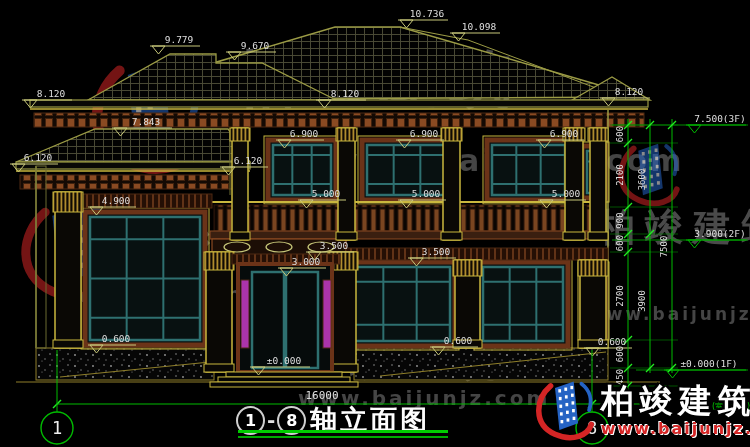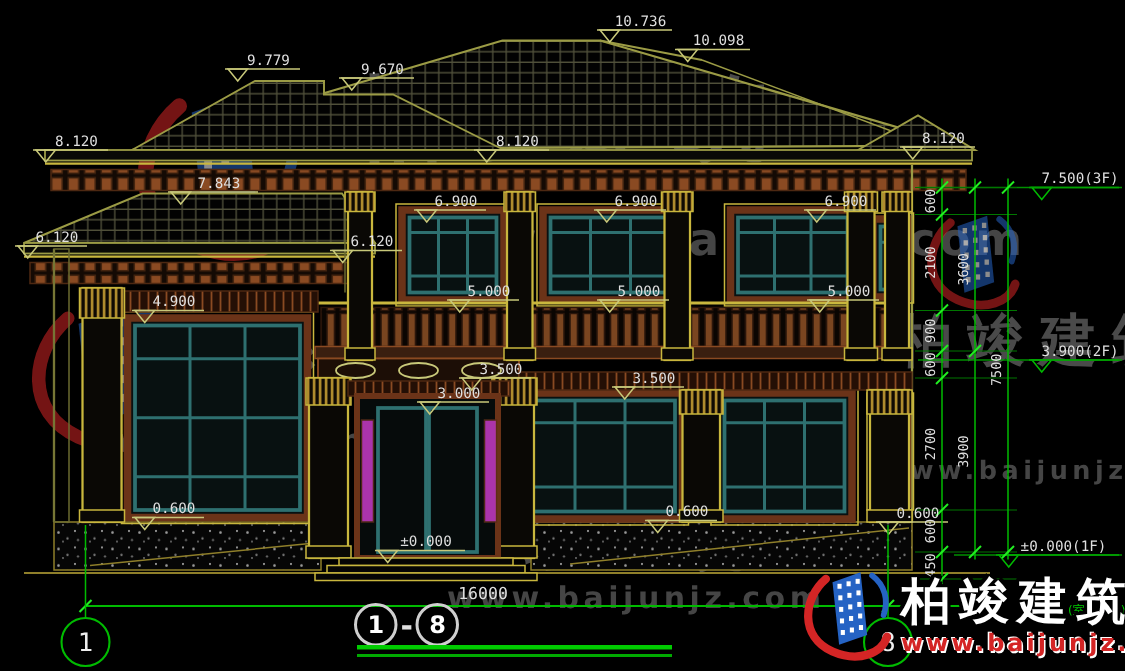--- a/index.html
+++ b/index.html
@@ -428,20 +428,21 @@
         <text x="322" y="399" text-anchor="middle" fill="#dfdfdf" font-size="11">16000</text>
         <text x="57" y="434" text-anchor="middle" fill="#eee" font-size="17">1</text>
         <text x="592" y="434" text-anchor="middle" fill="#eee" font-size="17">8</text>
       </g>
   </svg>
 
   <div class="title-bar">
     <span class="ax-circle">1</span>
     <span class="ax-sep">-</span>
     <span class="ax-circle">8</span>
+    <span class="title-text">轴立面图</span>
   </div>
   <div class="title-underline1"></div>
   <div class="title-underline2"></div>
 
   <div class="corner-logo">
     <span class="logo-big" id="corner-logo-icon"><svg width="60.720000000000006" height="66" viewBox="0 0 110 120" xmlns="http://www.w3.org/2000/svg">
     <path d="M30,18 C2,42 -2,88 38,106 C70,120 98,108 104,88" fill="none" stroke="#d42525" stroke-width="10" stroke-linecap="round"></path>
     <path d="M86,14 C102,26 106,44 100,62" fill="none" stroke="#2563c4" stroke-width="7" stroke-linecap="round"></path>
     <polygon points="38,22 72,10 80,86 46,98" fill="#2563c4"></polygon>
           <rect x="44" y="24" width="5" height="6" fill="#fff"></rect>

